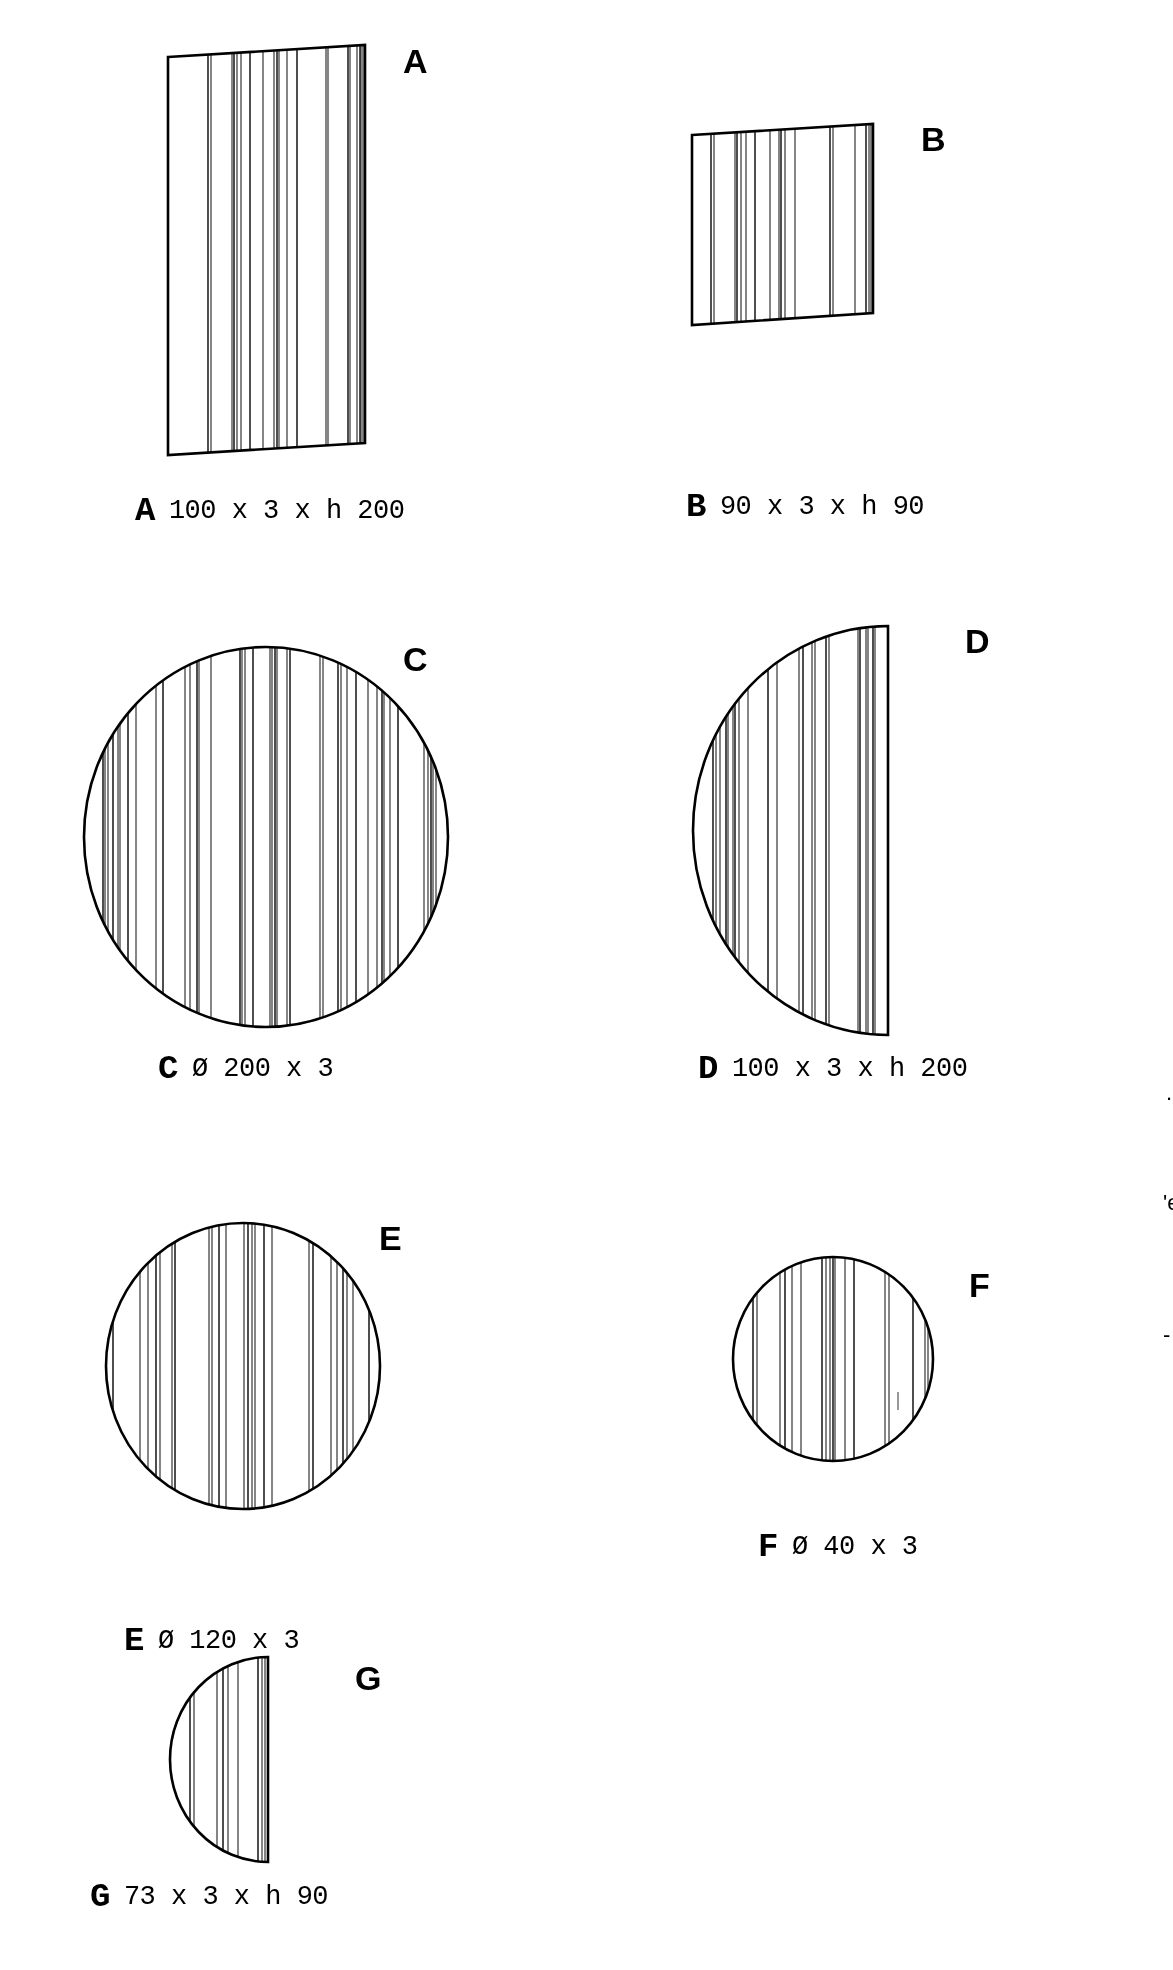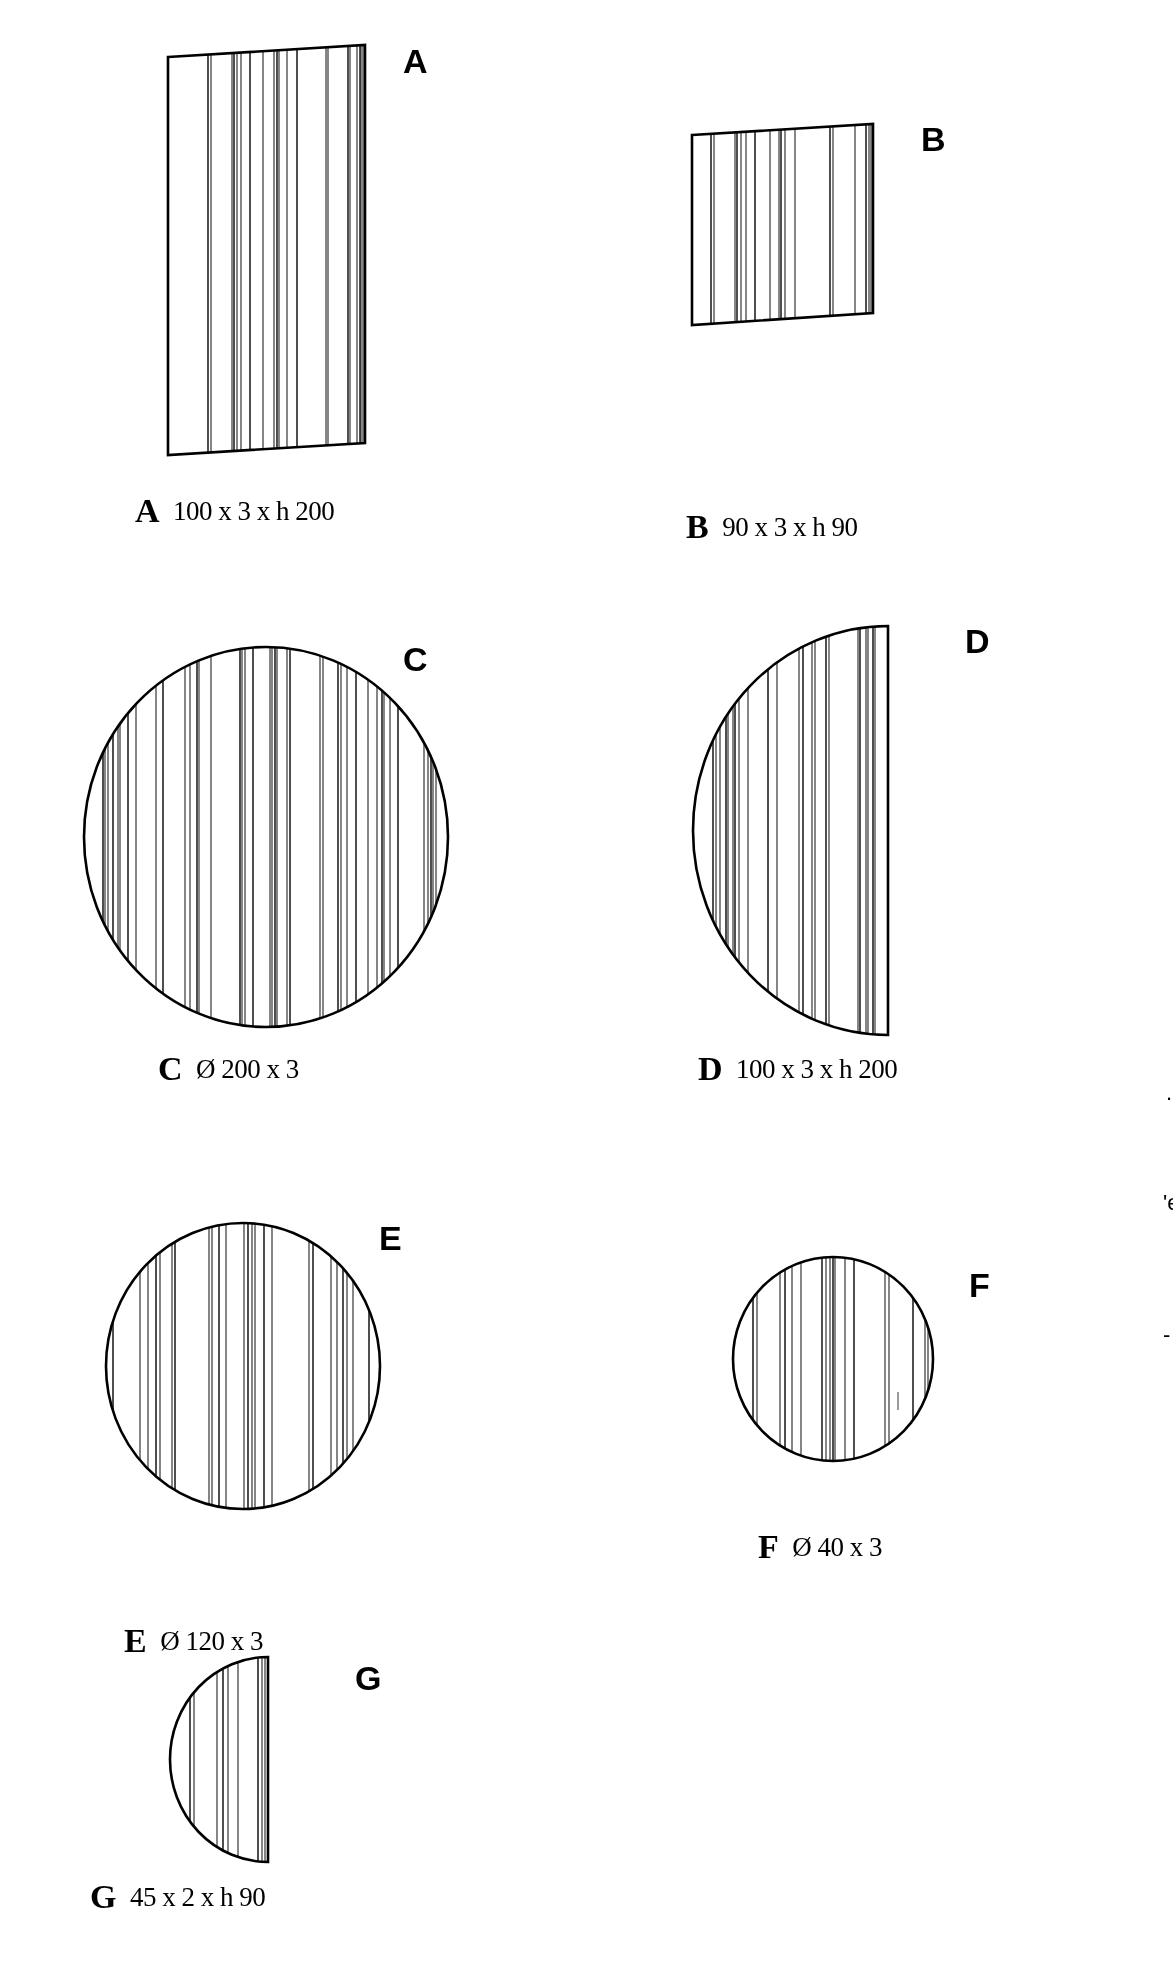--- a/index.html
+++ b/index.html
@@ -1,20 +1,20 @@
 <!DOCTYPE html>
 <html><head>
 <meta charset="utf-8">
 <style>
   html, body { margin: 0; padding: 0; background: #ffffff; }
   body { width: 1173px; height: 1970px; position: relative; overflow: hidden; font-family: "Liberation Sans", sans-serif; }
   #stage { position: absolute; left: 0; top: 0; width: 1173px; height: 1970px; }
   .lbl { position: absolute; color: #000; white-space: nowrap; line-height: 1; }
   .tag { font-weight: bold; font-size: 34px; font-family: "Liberation Sans", sans-serif; }
-  .cap { font-size: 27px; font-family: Liberation Serif, serif; letter-spacing: -0.5px; }
+  .cap { font-size: 27px; font-family: Liberation Mono, monospace; letter-spacing: -0.5px; }
   .cap b { font-weight: bold; font-size: 34px; margin-right: 14px; vertical-align: -2px; }
   .artifact { position: absolute; color: #000; font-size: 22px; font-family: "Liberation Sans", sans-serif; }
 </style>
 </head>
 <body>
 
 <svg id="stage" xmlns="http://www.w3.org/2000/svg" width="1173" height="1970" viewBox="0 0 1173 1970">
   <defs id="clips">
       <clipPath id="clip-A">
         <path d="M168,57 L365,45 L365,443 L168,455 Z"></path>
@@ -231,27 +231,27 @@
         <path d="M 268 1657 A 98 102.5 0 0 0 268 1862 Z" fill="none" stroke="#000000" stroke-width="2.6" stroke-linejoin="miter"></path>
       </g>
       <line x1="898" x2="898" y1="1392" y2="1410" stroke="#777" stroke-width="1.5"></line>
     </g>
 </svg>
 
 <div id="labels">
     <div class="lbl tag" style="left: 403px; top: 44px;">A</div>
     <div class="lbl cap" style="left: 135px; top: 494px;"><b>A</b><span>100 x 3 x h 200</span></div>
     <div class="lbl tag" style="left: 921px; top: 122px;">B</div>
-    <div class="lbl cap" style="left: 686px; top: 510px;"><b>B</b><span>90 x 3 x h 90</span></div>
+    <div class="lbl cap" style="left: 686px; top: 490px;"><b>B</b><span>90 x 3 x h 90</span></div>
     <div class="lbl tag" style="left: 403px; top: 642px;">C</div>
     <div class="lbl cap" style="left: 158px; top: 1052px;"><b>C</b><span>Ø 200 x 3</span></div>
     <div class="lbl tag" style="left: 965px; top: 624px;">D</div>
     <div class="lbl cap" style="left: 698px; top: 1052px; text-align: right;"><b>D</b><span>100 x 3 x h 200</span></div>
     <div class="lbl tag" style="left: 379px; top: 1221px;">E</div>
     <div class="lbl cap" style="left: 124px; top: 1624px;"><b>E</b><span>Ø 120 x 3</span></div>
     <div class="lbl tag" style="left: 969px; top: 1268px;">F</div>
     <div class="lbl cap" style="left: 758px; top: 1530px;"><b>F</b><span>Ø 40 x 3</span></div>
     <div class="lbl tag" style="left: 355px; top: 1661px;">G</div>
-    <div class="lbl cap" style="left: 90px; top: 1880px;"><b>G</b><span>45 x 2 x h 90</span></div>
+    <div class="lbl cap" style="left: 90px; top: 1880px;"><b>G</b><span>73 x 3 x h 90</span></div>
     <div class="artifact" style="left: 1163px; top: 1190px;">'e</div>
     <div class="artifact" style="left: 1163px; top: 1322px;">-</div>
     <div class="artifact" style="left: 1166px; top: 1080px;">.</div>
   </div>
 
 </body></html>

